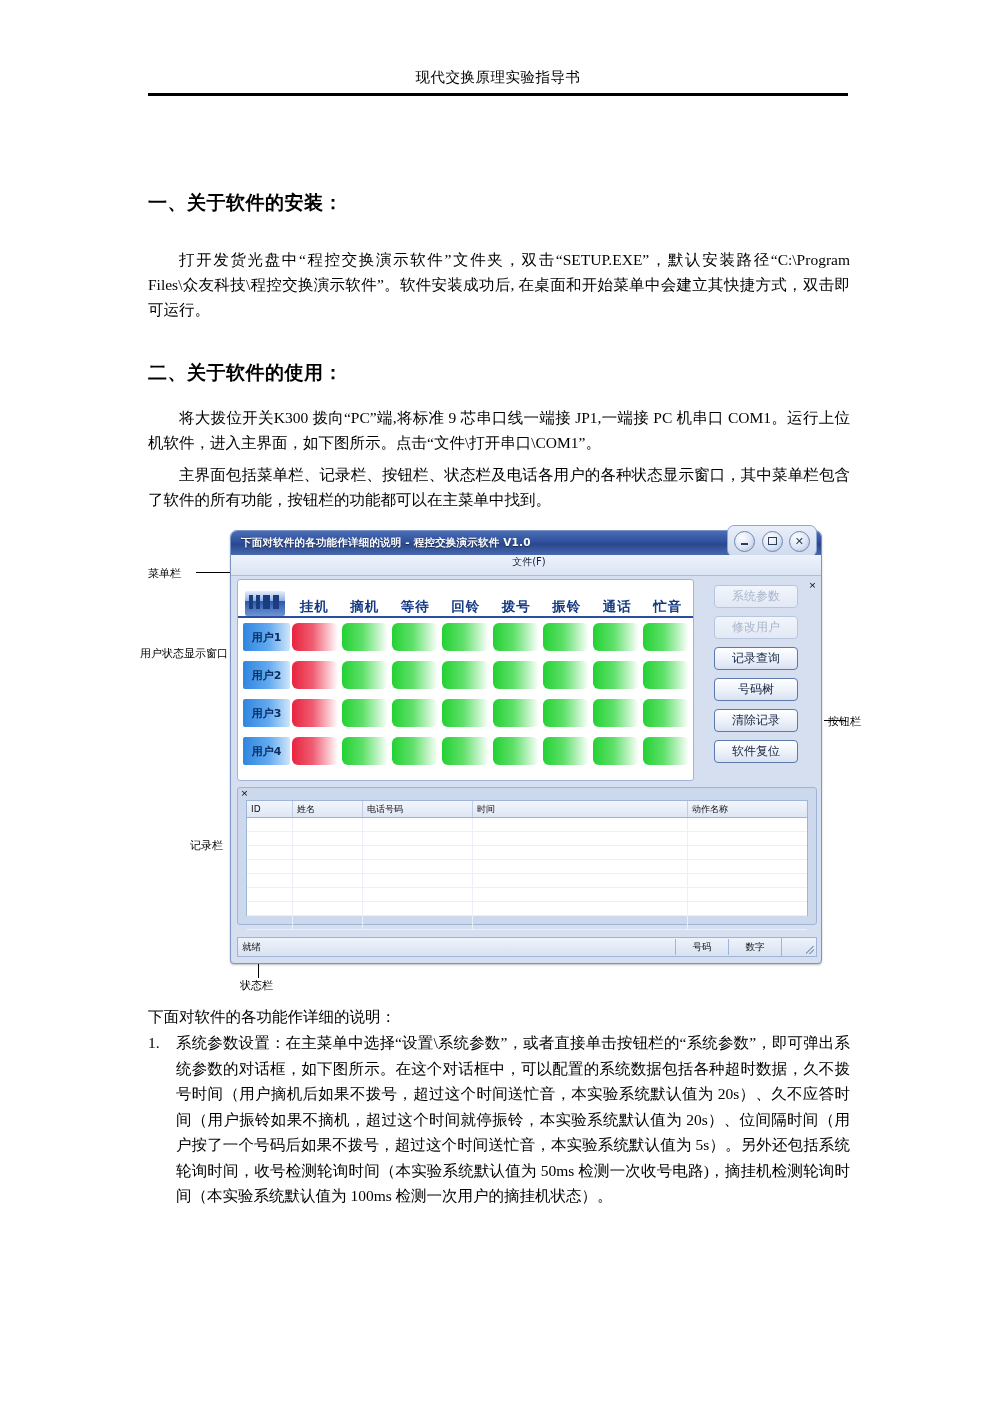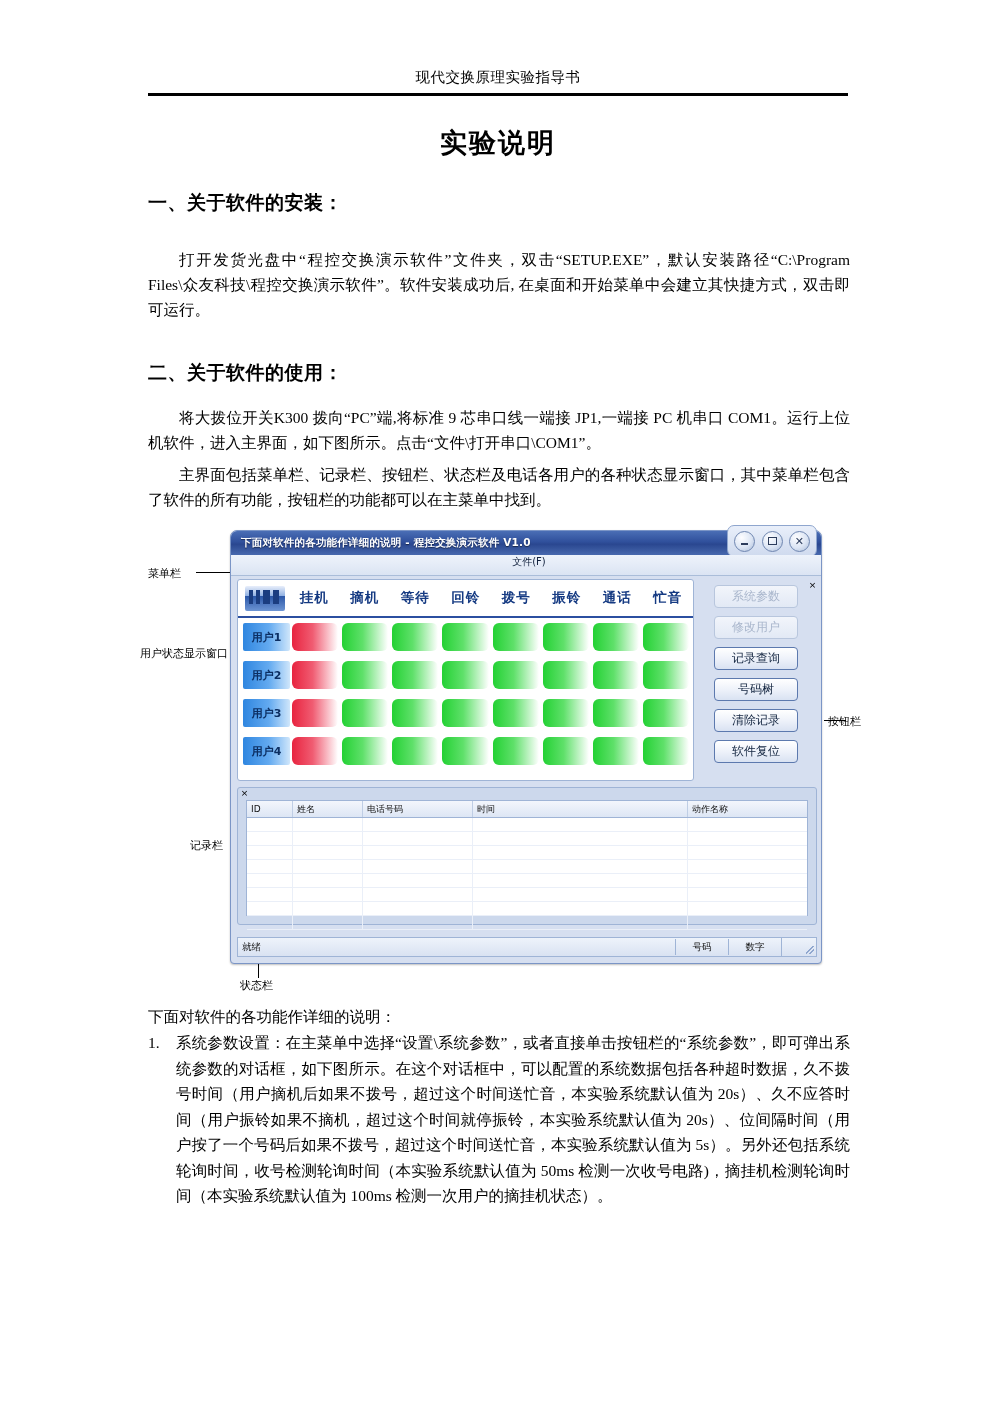--- a/index.html
+++ b/index.html
@@ -106,21 +106,21 @@
   }
 
   
   .statuspanel{
     position:absolute;left:6px;top:48px;width:455px;height:200px;
     background:#fff;border:1px solid #9fb4d6;border-radius:3px;
   }
   .grid-header{
     position:absolute;left:0;top:0;right:0;height:36px;
     border-bottom:2px solid #2b4fa0;
-    display:flex;align-items:center;
+    display:flex;align-items:flex-end;
   }
   .logo{
     width:40px;height:25px;margin-left:7px;margin-right:4px;
     background:linear-gradient(180deg,#e8eefb 0%,#8fb0e2 40%,#2d58a8 42%,#6d95d4 100%);
     border-radius:2px;position:relative;overflow:hidden;
   }
   .logo::before{
     content:"";position:absolute;left:4px;top:4px;width:30px;height:14px;
     background:
       linear-gradient(90deg,#1b3d80 0 4px,transparent 4px 7px,#1b3d80 7px 11px,transparent 11px 14px,#1b3d80 14px 21px,transparent 21px 24px,#1b3d80 24px 30px);
@@ -213,21 +213,20 @@
   }
 </style>
 </head>
 <body>
 
 <div class="page">
 
   <div class="doc-header">现代交换原理实验指导书</div>
   <div class="header-rule"></div>
 
-  <div class="doc-title">实验说明</div>
 
   <div class="h2" style="top:190px;">一、关于软件的安装：</div>
   <div class="para indent" style="top:247px;">打开发货光盘中“程控交换演示软件”文件夹，双击“SETUP.EXE”，默认安装路径“C:\Program Files\众友科技\程控交换演示软件”。软件安装成功后, 在桌面和开始菜单中会建立其快捷方式，双击即可运行。</div>
 
   <div class="h2" style="top:360px;">二、关于软件的使用：</div>
   <div class="para indent" style="top:405px;">将大拨位开关K300 拨向“PC”端,将标准 9 芯串口线一端接 JP1,一端接 PC 机串口 COM1。运行上位机软件，进入主界面，如下图所示。点击“文件\打开串口\COM1”。</div>
   <div class="para indent" style="top:462px;">主界面包括菜单栏、记录栏、按钮栏、状态栏及电话各用户的各种状态显示窗口，其中菜单栏包含了软件的所有功能，按钮栏的功能都可以在主菜单中找到。</div>
 
   <div class="figure">
 

